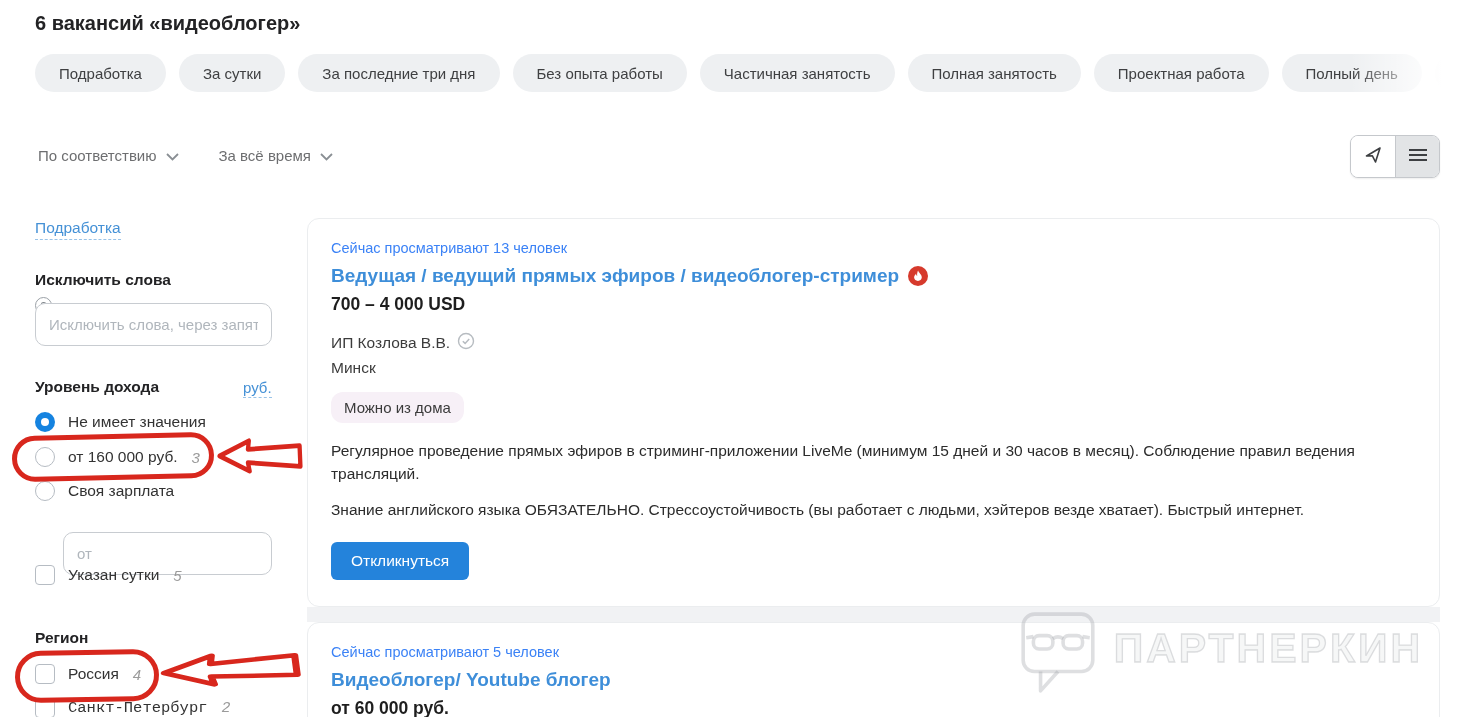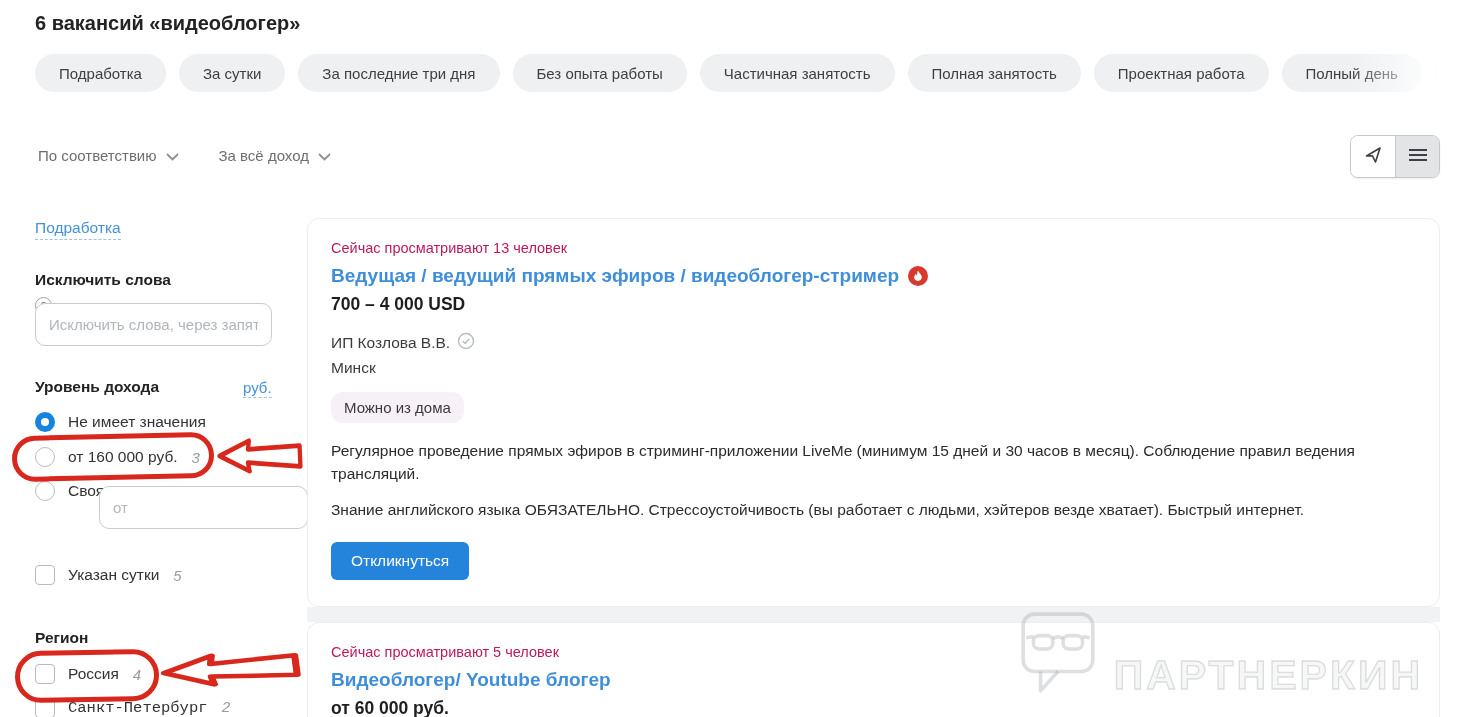--- a/index.html
+++ b/index.html
@@ -75,21 +75,21 @@
     font-size: 15px; color: #4591d6; cursor: pointer;
     border-bottom: 1px dashed rgba(69,145,214,0.55); padding-bottom: 1px;
   }
   .text-input {
     position: absolute; border: 1px solid #c8ccd1; border-radius: 10px;
     font-family: inherit; font-size: 15px; color: #333; padding: 0 13px;
     background: #fff; outline: none;
   }
   .text-input::placeholder { color: #b0b6bc; }
   .in-excl { left: 35px; top: 303px; width: 237px; height: 43px; }
-  .in-from { left: 63px; top: 486px; width: 209px; height: 43px; margin-left: 36px; }
+  .in-from { left: 63px; top: 532px; width: 209px; height: 43px; }
 
   .opt-row {
     position: absolute; display: flex; align-items: center; gap: 13px;
     font-size: 15.5px; color: #333; cursor: pointer;
   }
   .r-any    { left: 35px; top: 412px; }
   .r-from   { left: 35px; top: 447px; }
   .r-custom { left: 35px; top: 481px; }
   .c-income { left: 35px; top: 565px; }
   .c-russia { left: 35px; top: 664px; }
@@ -102,21 +102,21 @@
   }
   .checkbox { width: 20px; height: 20px; border: 1px solid #b6bcc3; border-radius: 4px; background: #fff; flex: none; }
   .count { color: #9b9b9b; font-style: italic; font-size: 15px; margin-left: 1px; }
 
   
   .results { position: absolute; left: 307px; top: 218px; right: 25px; }
   .card { background: #fff; border: 1px solid #ebedef; border-radius: 12px; padding: 21px 28px 26px 23px; }
   .card-1 { min-height: 377px; }
   .card-gap { height: 15px; background: #f1f2f4; }
   .card-2 { position: relative; height: 220px; }
-  .viewers { font-size: 14.5px; color: #be185d; }
+  .viewers { font-size: 14.5px; color: #3b82f6; }
   .v-title {
     margin-top: 9px; font-size: 19px; font-weight: 700; color: #3e8ed9;
     display: flex; align-items: center; gap: 9px; cursor: pointer; width: fit-content;
   }
   .fire-badge {
     width: 20px; height: 20px; border-radius: 50%; background: #d63a2c;
     display: inline-flex; align-items: center; justify-content: center; flex: none;
   }
   .salary { margin-top: 7px; font-size: 17.5px; font-weight: 700; color: #1e1e1e; }
   .company-row { margin-top: 17px; display: flex; align-items: center; gap: 7px; font-size: 15.5px; color: #3c3c3c; cursor: pointer; width: fit-content; }
@@ -126,21 +126,21 @@
   .desc.second { margin-top: 12px; }
   .apply-btn {
     margin-top: 21px; height: 38px; padding: 0 20px;
     background: #2483db; color: #fff; border: none; border-radius: 6px;
     font-family: inherit; font-size: 15.5px; display: inline-flex; align-items: center; cursor: pointer;
   }
 
   
   .watermark {
     position: absolute; top: -14px; right: 16px;
-    display: flex; align-items: flex-end; gap: 14px; pointer-events: none;
+    display: flex; align-items: flex-start; gap: 14px; pointer-events: none;
   }
   .wm-text {
     margin-top: 16px; font-size: 41px; font-weight: 700; letter-spacing: 3px;
     color: rgba(170,173,180,0.10); -webkit-text-stroke: 1.3px rgba(160,163,170,0.35);
   }
 
   
   .ann { position: absolute; pointer-events: none; }
   .ann-ellipse-1 { left: 12px; top: 434px; width: 202px; height: 46px; border: 5px solid #d8271d; border-radius: 26px; transform: rotate(-1.2deg); }
   .ann-arrow-1 { left: 217px; top: 437px; width: 86px; height: 38px; }
@@ -171,21 +171,21 @@
   <div class="sort-row">
     <div class="sort-item">
       <span>По соответствию</span>
       <span class="chev">
         <svg width="13" height="8" viewBox="0 0 13 8">
             <polyline points="1,1 6.5,6.5 12,1" fill="none" stroke="#8a8f94" stroke-width="1.8"></polyline>
           </svg>
       </span>
     </div>
     <div class="sort-item">
-      <span>За всё доход</span>
+      <span>За всё время</span>
       <span class="chev">
         <svg width="13" height="8" viewBox="0 0 13 8">
             <polyline points="1,1 6.5,6.5 12,1" fill="none" stroke="#8a8f94" stroke-width="1.8"></polyline>
           </svg>
       </span>
     </div>
   </div>
 
   <div class="view-toggle">
     <button class="vt-btn">

